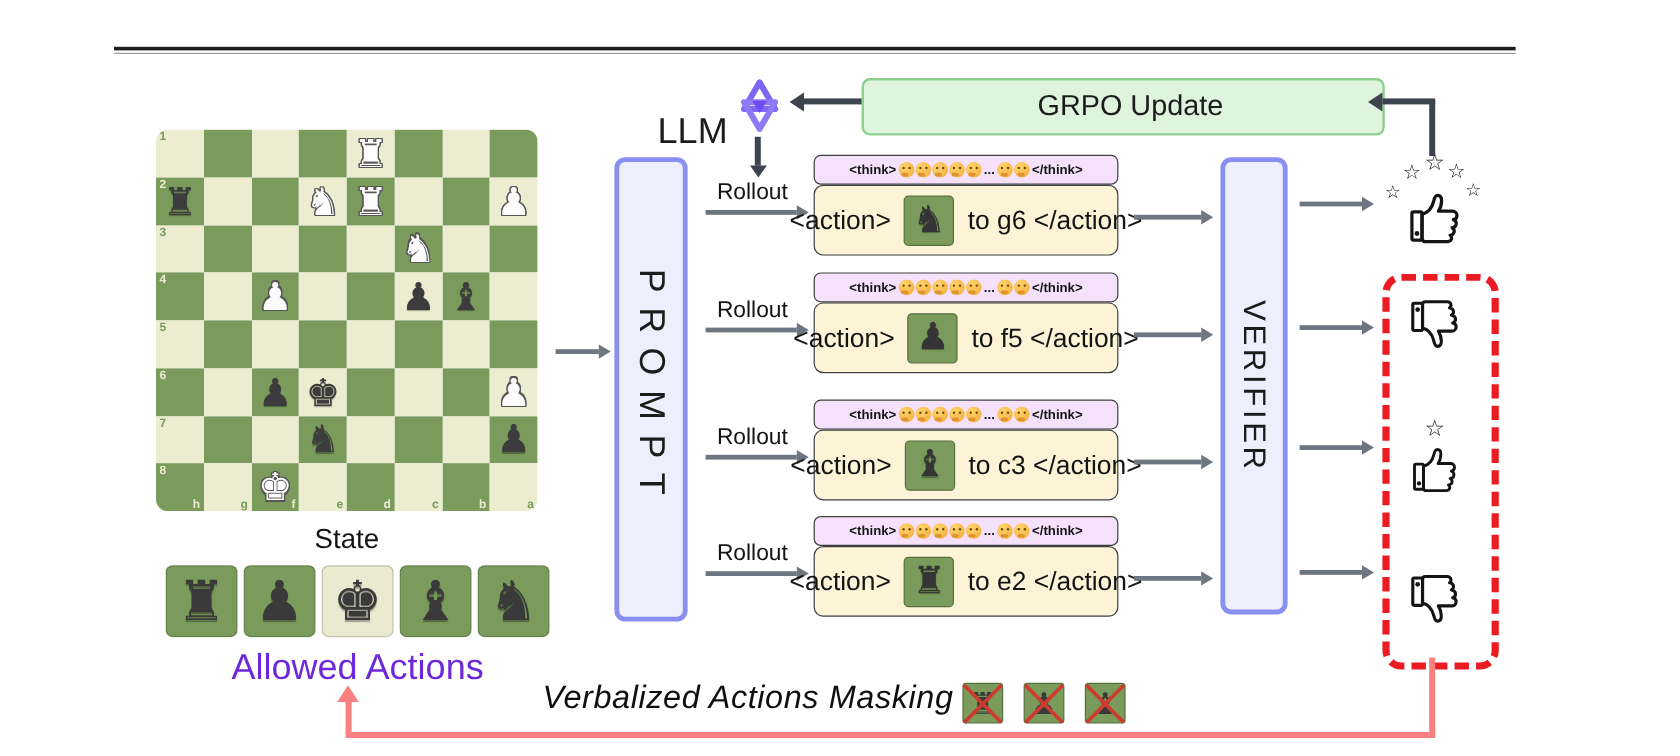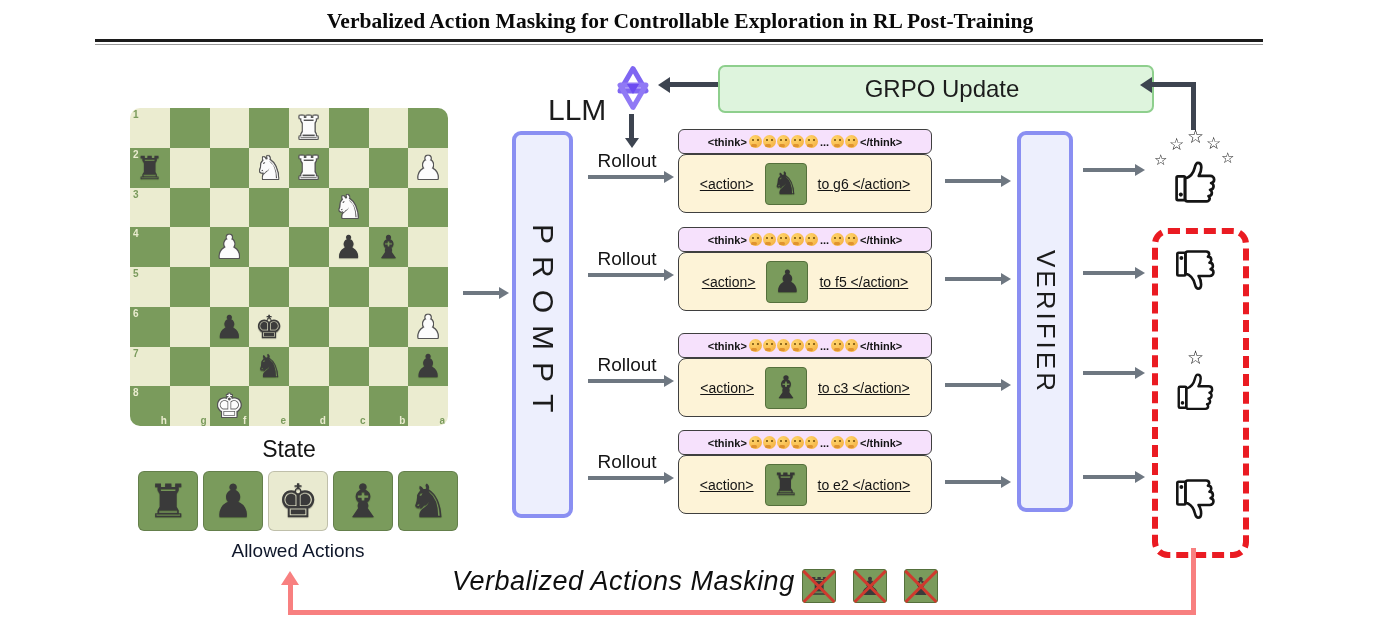--- a/index.html
+++ b/index.html
@@ -32,21 +32,21 @@
   .state-label{position:absolute;left:130px;top:436px;width:318px;text-align:center;
                font-size:23px;color:#141414;}
   .allowed-row{position:absolute;left:138px;top:471px;display:flex;gap:5px;}
   .tile{width:58px;height:58px;border-radius:6px;border:1px solid rgba(0,0,0,.18);
         display:flex;align-items:center;justify-content:center;}
   .tile-green{background:#7a9b5c;}
   .tile-cream{background:#e9ead0;}
   .tile .glyph{font-family:"DejaVu Sans",sans-serif;font-size:46px;color:#3a3a3a;
                text-shadow:0 1px 1px rgba(0,0,0,.35);line-height:1;}
   .allowed-label{position:absolute;left:133px;top:540px;width:330px;text-align:center;
-                 font-size:19px;color:#0f172a;}
+                 font-size:30px;color:#6d28d9;}
 
   
   .ha{position:absolute;height:4px;background:#6e7781;}
   .ha::after{content:"";position:absolute;right:-10px;top:50%;transform:translateY(-50%);
              border-left:10px solid #6e7781;border-top:6px solid transparent;border-bottom:6px solid transparent;}
   .hal{position:absolute;height:5px;background:#3d4450;}
   .hal::before{content:"";position:absolute;left:-12px;top:50%;transform:translateY(-50%);
                border-right:12px solid #3d4450;border-top:8px solid transparent;border-bottom:8px solid transparent;}
   .va{position:absolute;width:5px;background:#3d4450;}
   .va-down::after{content:"";position:absolute;bottom:-10px;left:50%;transform:translateX(-50%);
@@ -79,21 +79,21 @@
   .emojis{display:inline-flex;gap:1px;}
   .emj{position:relative;width:13px;height:13px;border-radius:50%;
        background:radial-gradient(circle at 35% 30%,#ffd56b,#f2a93b);display:inline-block;}
   .emj::before{content:"";position:absolute;left:3px;top:4px;width:2px;height:2px;border-radius:50%;
                background:#6d4a08;box-shadow:5px 0 0 #6d4a08;}
   .emj::after{content:"";position:absolute;left:2.5px;bottom:1.5px;width:6px;height:3px;
               border-radius:2px;background:#e0932f;}
   .action-box{position:absolute;left:93px;top:25px;width:252px;height:57px;background:#fdf3d7;
               border:1.5px solid #3f3f3f;border-radius:8px;display:flex;align-items:center;
               justify-content:center;gap:11px;}
-  .action-text{font-size:14px;color:#141414;white-space:nowrap;text-decoration:underline;}
+  .action-text{font-size:22px;color:#141414;white-space:nowrap;}
   .piece-tile{width:40px;height:40px;background:#7a9b5c;border:1.5px solid #55703c;border-radius:4px;
               display:flex;align-items:center;justify-content:center;flex:0 0 auto;}
   .piece-tile .glyph{font-family:"DejaVu Sans",sans-serif;font-size:31px;color:#353535;line-height:1;
                      text-shadow:0 1px 1px rgba(0,0,0,.35);}
   .out-arrow{left:360px;top:50px;width:56px;}
 
   
   .reward{position:absolute;}
   .star{position:absolute;font-family:"DejaVu Sans",sans-serif;font-weight:700;color:#111;line-height:1;}
   .red-mask-box{position:absolute;left:1152px;top:228px;width:85px;height:318px;
@@ -114,21 +114,20 @@
   .masked-tile::before,.masked-tile::after{content:"";position:absolute;left:-6px;top:50%;width:44px;
                height:2.5px;background:#cf3a2e;margin-top:-1.25px;}
   .masked-tile::before{transform:rotate(45deg);}
   .masked-tile::after{transform:rotate(-45deg);}
 </style>
 </head>
 <body>
 
 <div class="canvas">
 
-  <div class="title">Verbalized Action Masking for Controllable Exploration in RL Post-Training</div>
   <div class="title-rule"></div>
   <div class="title-rule2"></div>
 
   <div class="board">
       <div class="sq sq-l">
         <span class="rlbl">1</span>
       </div>
       <div class="sq sq-d"></div>
       <div class="sq sq-l"></div>
       <div class="sq sq-d"></div>

